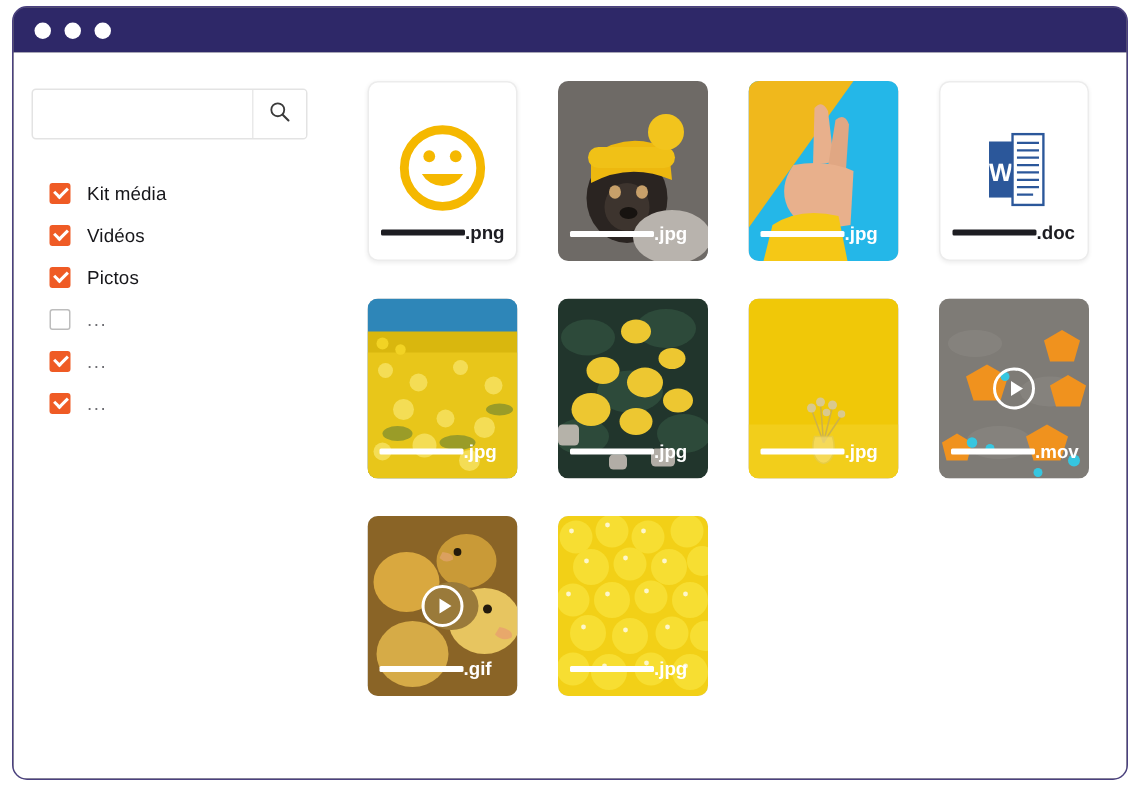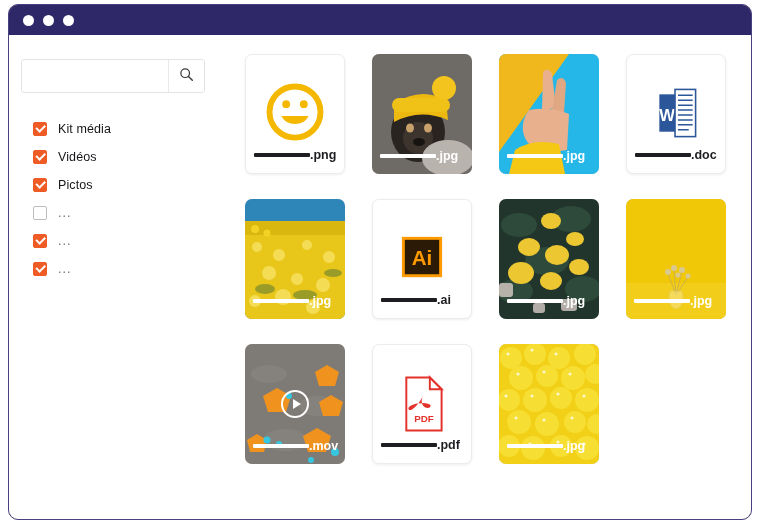--- a/index.html
+++ b/index.html
@@ -374,30 +374,20 @@
              <ellipse cx="88" cy="74" rx="9" ry="4"></ellipse>
            </g>
            <circle cx="10" cy="30" r="4" fill="#f2d324"></circle>
               <circle cx="22" cy="34" r="3.5" fill="#f2d324"></circle>
             </svg>
             <div class="fname">
               <span class="redact"></span>
               <span class="ext">.jpg</span>
             </div>
           </div>
-          <div class="card doc">
-            <svg class="thumb" viewBox="0 0 100 120" preserveAspectRatio="none">
-              <rect x="31" y="39" width="38" height="38" fill="#2b1a06" stroke="#ff9a00" stroke-width="3"></rect>
-           <text x="50" y="66" font-family="Liberation Sans, sans-serif" font-size="21" font-weight="bold" fill="#ff9a00" text-anchor="middle">Ai</text>
-            </svg>
-            <div class="fname">
-              <span class="redact"></span>
-              <span class="ext">.ai</span>
-            </div>
-          </div>
           <div class="card photo">
             <svg class="thumb" viewBox="0 0 100 120" preserveAspectRatio="none">
               <rect width="100" height="120" fill="#21352c"></rect>
            <g fill="#2d4a3a">
              <ellipse cx="20" cy="26" rx="18" ry="12"></ellipse>
                 <ellipse cx="72" cy="20" rx="20" ry="13"></ellipse>
              <ellipse cx="48" cy="62" rx="22" ry="14"></ellipse>
                 <ellipse cx="16" cy="92" rx="18" ry="12"></ellipse>
              <ellipse cx="84" cy="90" rx="18" ry="13"></ellipse>
            </g>
@@ -465,30 +455,37 @@
              <circle cx="90" cy="108" r="4"></circle>
                 <circle cx="66" cy="116" r="3"></circle>
            </g>
             </svg>
             <div class="play"></div>
             <div class="fname">
               <span class="redact"></span>
               <span class="ext">.mov</span>
             </div>
           </div>
-          <div class="card doc">
-            <svg class="thumb" viewBox="0 0 100 120" preserveAspectRatio="none">
-              <path d="M34 33 h24 l12 12 v42 a0 0 0 0 1 0 0 h-36 z" fill="#ffffff" stroke="#e3322b" stroke-width="2"></path>
-           <path d="M58 33 l12 12 h-12 z" fill="#ffffff" stroke="#e3322b" stroke-width="2"></path>
-           <path d="M52 50 c-4 8 -9 14 -13 16 c-3 1 -4 -2 -1 -4 c5 -3 13 -4 19 -2 c3 1 2 4 -1 4 c-5 0 -9 -6 -4 -14 z" fill="#e3322b"></path>
-           <text x="52" y="78" font-family="Liberation Sans, sans-serif" font-size="10" font-weight="bold" fill="#e3322b" text-anchor="middle">PDF</text>
-            </svg>
-            <div class="fname">
-              <span class="redact"></span>
-              <span class="ext">.pdf</span>
+          <div class="card photo">
+            <svg class="thumb" viewBox="0 0 100 120" preserveAspectRatio="none">
+              <rect width="100" height="120" fill="#8a6426"></rect>
+           <ellipse cx="26" cy="44" rx="22" ry="20" fill="#d9a83f"></ellipse>
+           <ellipse cx="66" cy="30" rx="20" ry="18" fill="#c99a37"></ellipse>
+           <ellipse cx="78" cy="70" rx="24" ry="22" fill="#e7c560"></ellipse>
+           <ellipse cx="30" cy="92" rx="24" ry="22" fill="#d6ab47"></ellipse>
+           <ellipse cx="56" cy="60" rx="18" ry="16" fill="#9a7a3a"></ellipse>
+           <circle cx="80" cy="62" r="3" fill="#231a0c"></circle>
+           <circle cx="60" cy="24" r="2.6" fill="#231a0c"></circle>
+           <path d="M88 74 q10 2 8 7 q-6 3 -11 -2 z" fill="#e8a86b"></path>
+           <path d="M50 24 q8 1 7 5 q-5 3 -9 -1 z" fill="#dba05f"></path>
+            </svg>
+            <div class="play"></div>
+            <div class="fname">
+              <span class="redact"></span>
+              <span class="ext">.gif</span>
             </div>
           </div>
           <div class="card photo">
             <svg class="thumb" viewBox="0 0 100 120" preserveAspectRatio="none">
               <rect width="100" height="120" fill="#f2d017"></rect>
            <g fill="#f7de32">
              <circle cx="12" cy="14" r="11"></circle>
                 <circle cx="36" cy="10" r="11"></circle>
                 <circle cx="60" cy="14" r="11"></circle>
                 <circle cx="86" cy="10" r="11"></circle>

